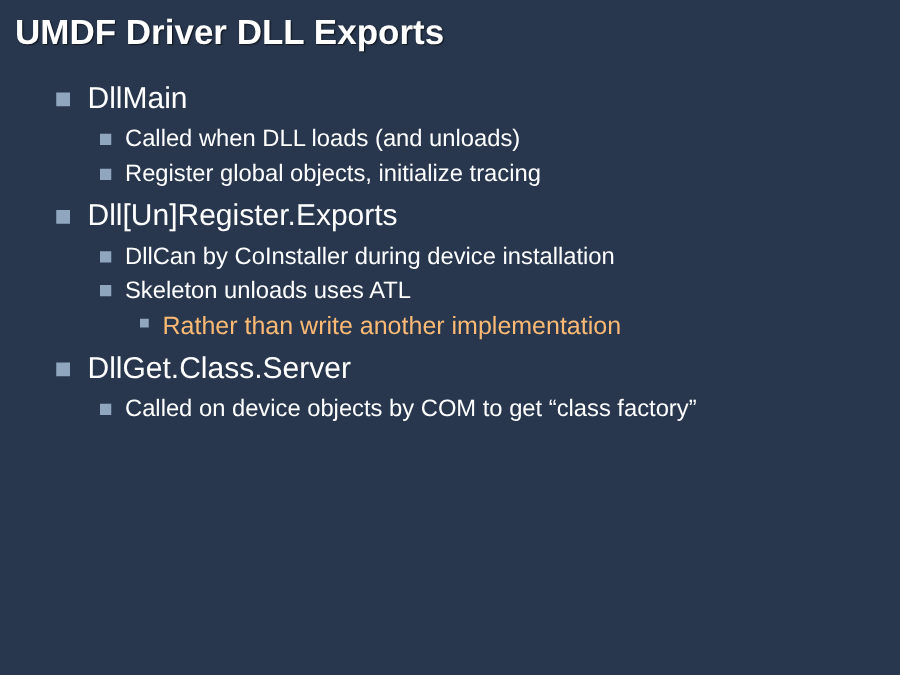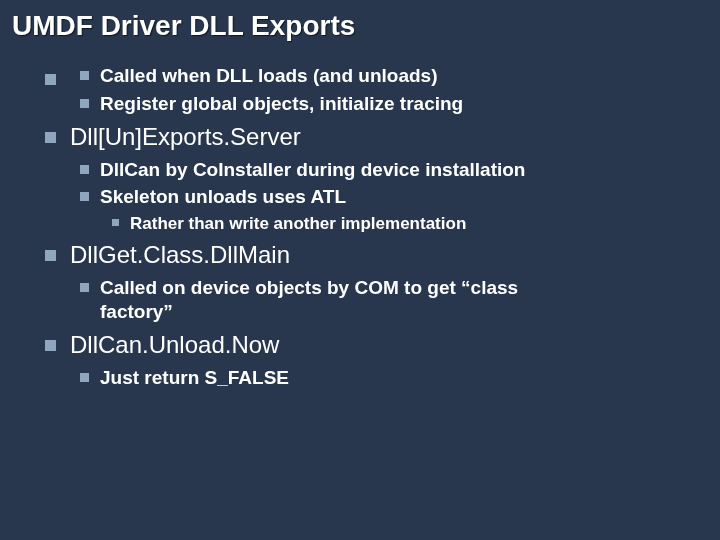--- a/index.html
+++ b/index.html
@@ -53,99 +53,91 @@
   
   .l2 {
     margin-top: 6px;
     margin-bottom: 4px;
   }
   .l2 > li {
     font-size: 19px;
     padding-left: 30px;
     margin-bottom: 4px;
     color: #ffffff;
-    font-weight: bold;
   }
   .l2 > li::before {
     content: "";
     position: absolute;
     left: 10px;
     top: 7px;
     width: 9px;
     height: 9px;
     background: #90a6bf;
   }
   
   .l3 {
     margin-top: 4px;
   }
   .l3 > li {
-    font-size: 17px;
+    font-size: 20px;
     padding-left: 30px;
     margin-bottom: 4px;
-    color: #ffffff;
+    color: #fdba74;
   }
   .l3 > li::before {
     content: "";
     position: absolute;
     left: 12px;
     top: 6px;
     width: 7px;
     height: 7px;
     background: #90a6bf;
   }
 </style>
 </head>
 <body>
 
 <div class="slide">
   <div class="title">UMDF Driver DLL Exports</div>
 
   <ul class="l1">
 
     <li>
+      <span>DllMain</span>
       <ul class="l2">
         <li>
           <span>Called when DLL loads (and unloads)</span>
         </li>
         <li>
           <span>Register global objects, initialize tracing</span>
         </li>
       </ul>
     </li>
 
     <li>
-      <span>Dll[Un]Exports.Server</span>
+      <span>Dll[Un]Register.Exports</span>
       <ul class="l2">
         <li>
           <span>DllCan by CoInstaller during device installation</span>
         </li>
         <li>
           <span>Skeleton unloads uses ATL</span>
           <ul class="l3">
             <li>
               <span>Rather than write another implementation</span>
             </li>
           </ul>
         </li>
       </ul>
     </li>
 
     <li>
-      <span>DllGet.Class.DllMain</span>
+      <span>DllGet.Class.Server</span>
       <ul class="l2">
         <li>
           <span>Called on device objects by COM to get “class factory”</span>
         </li>
       </ul>
     </li>
 
-    <li>
-      <span>DllCan.Unload.Now</span>
-      <ul class="l2">
-        <li>
-          <span>Just return S_FALSE</span>
-        </li>
-      </ul>
-    </li>
 
   </ul>
 </div>
 
 </body></html>

